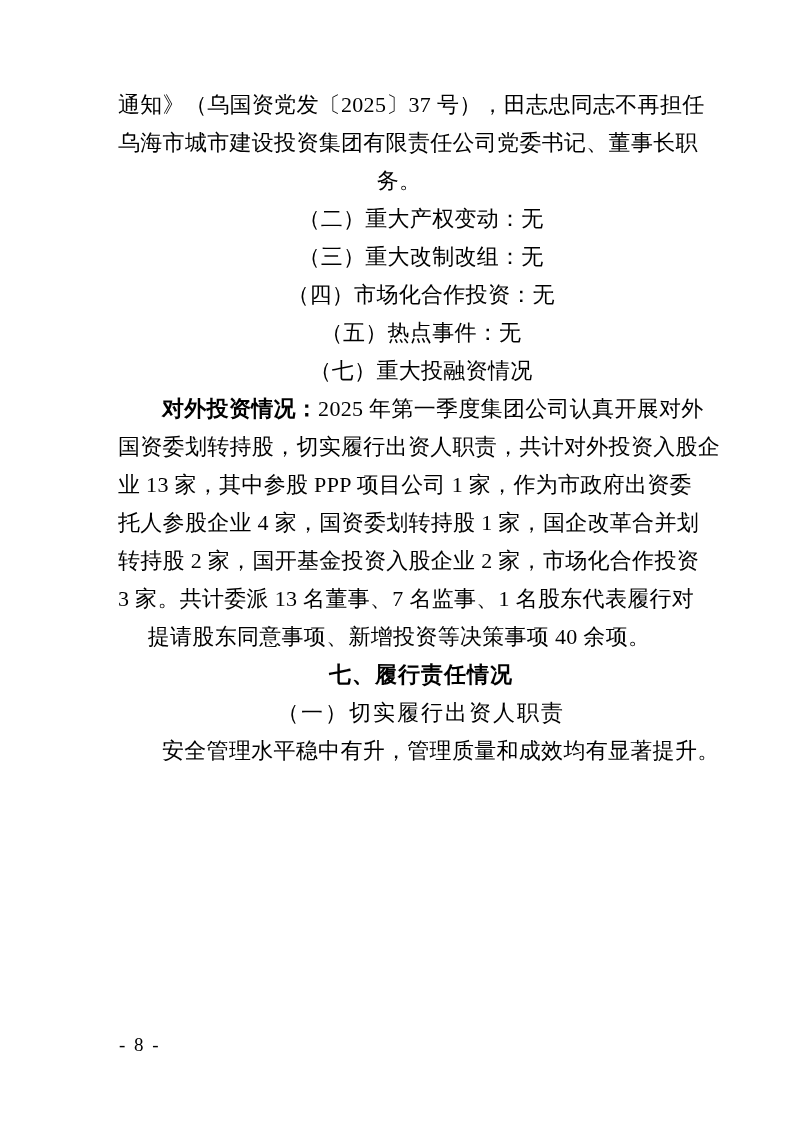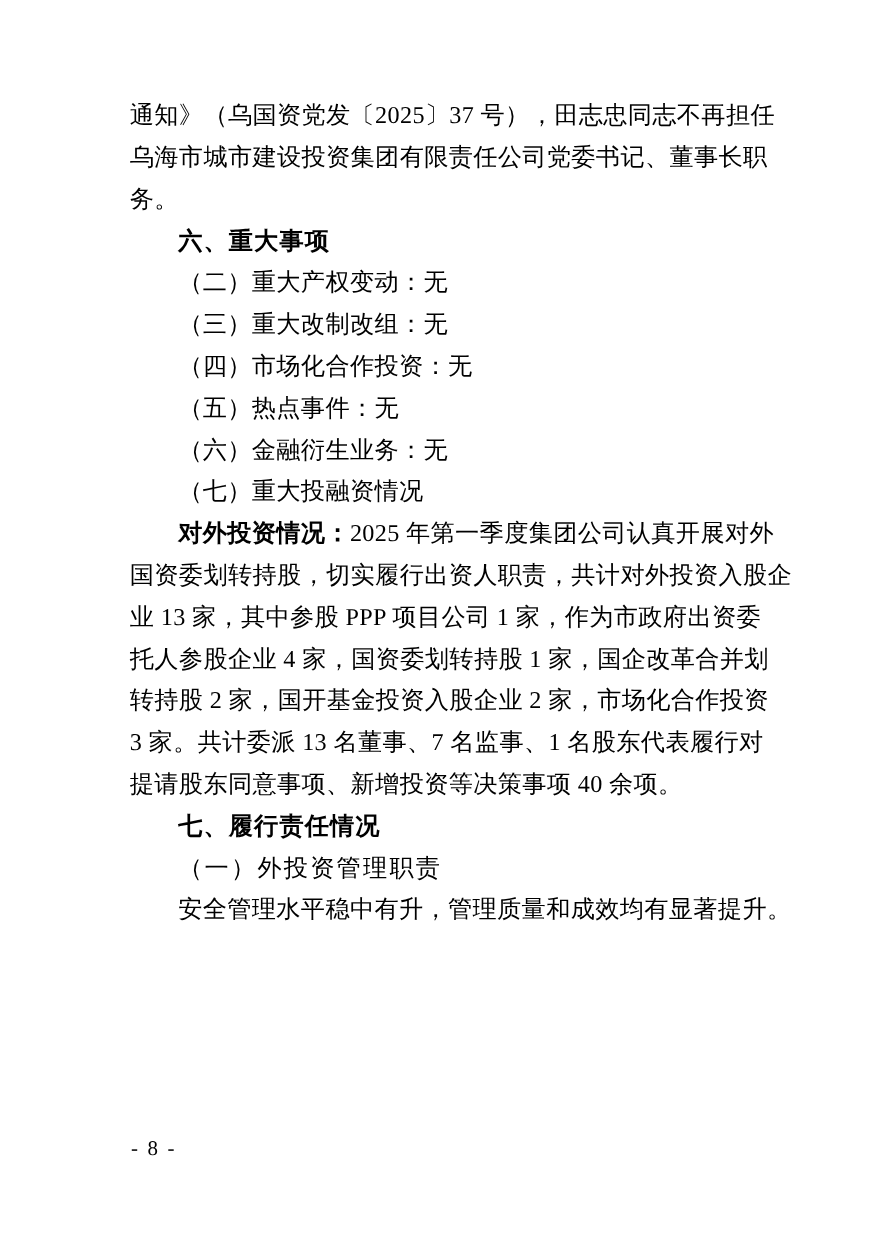--- a/index.html
+++ b/index.html
@@ -8,20 +8,21 @@
     background: #ffffff;
   }
   .page {
     position: relative;
     width: 793px;
     height: 1122px;
     background: #ffffff;
     color: #000000;
     font-family: "Liberation Serif", "DejaVu Serif", serif;
     overflow: hidden;
+    text-align: center;
   }
   .content {
     position: absolute;
     left: 118px;
     top: 86px;
     width: 562px;
   }
   .block { margin: 0; padding: 0; }
   .line {
     font-size: 22px;
@@ -52,54 +53,48 @@
 </head>
 <body>
 
 <div class="page">
   <div class="content" id="doc-blocks">
       <div class="block body">
         <div class="line first">通知》（乌国资党发〔2025〕37 号），田志忠同志不再担任</div>
         <div class="line">乌海市城市建设投资集团有限责任公司党委书记、董事长职</div>
         <div class="line">务。</div>
       </div>
-      <div class="block heading indent">
-        <div class="line first">六、重大事项</div>
-      </div>
       <div class="block body indent">
         <div class="line first">（二）重大产权变动：无</div>
       </div>
       <div class="block body indent">
         <div class="line first">（三）重大改制改组：无</div>
       </div>
       <div class="block body indent">
         <div class="line first">（四）市场化合作投资：无</div>
       </div>
       <div class="block body indent">
         <div class="line first">（五）热点事件：无</div>
-      </div>
-      <div class="block body indent">
-        <div class="line first">（六）金融衍生业务：无</div>
       </div>
       <div class="block body indent">
         <div class="line first">（七）重大投融资情况</div>
       </div>
       <div class="block body indent">
         <div class="line first"><span class="lead">对外投资情况：</span><span>2025 年第一季度集团公司认真开展对外</span></div>
         <div class="line">国资委划转持股，切实履行出资人职责，共计对外投资入股企</div>
         <div class="line">业 13 家，其中参股 PPP 项目公司 1 家，作为市政府出资委</div>
         <div class="line">托人参股企业 4 家，国资委划转持股 1 家，国企改革合并划</div>
         <div class="line">转持股 2 家，国开基金投资入股企业 2 家，市场化合作投资</div>
         <div class="line">3 家。共计委派 13 名董事、7 名监事、1 名股东代表履行对</div>
         <div class="line">提请股东同意事项、新增投资等决策事项 40 余项。</div>
       </div>
       <div class="block heading indent">
         <div class="line first">七、履行责任情况</div>
       </div>
       <div class="block kaiti indent">
-        <div class="line first">（一）外投资管理职责</div>
+        <div class="line first">（一）切实履行出资人职责</div>
       </div>
       <div class="block body indent">
         <div class="line first">安全管理水平稳中有升，管理质量和成效均有显著提升。</div>
       </div>
     </div>
   <div class="footer">- 8 -</div>
 </div>
 
 </body></html>

